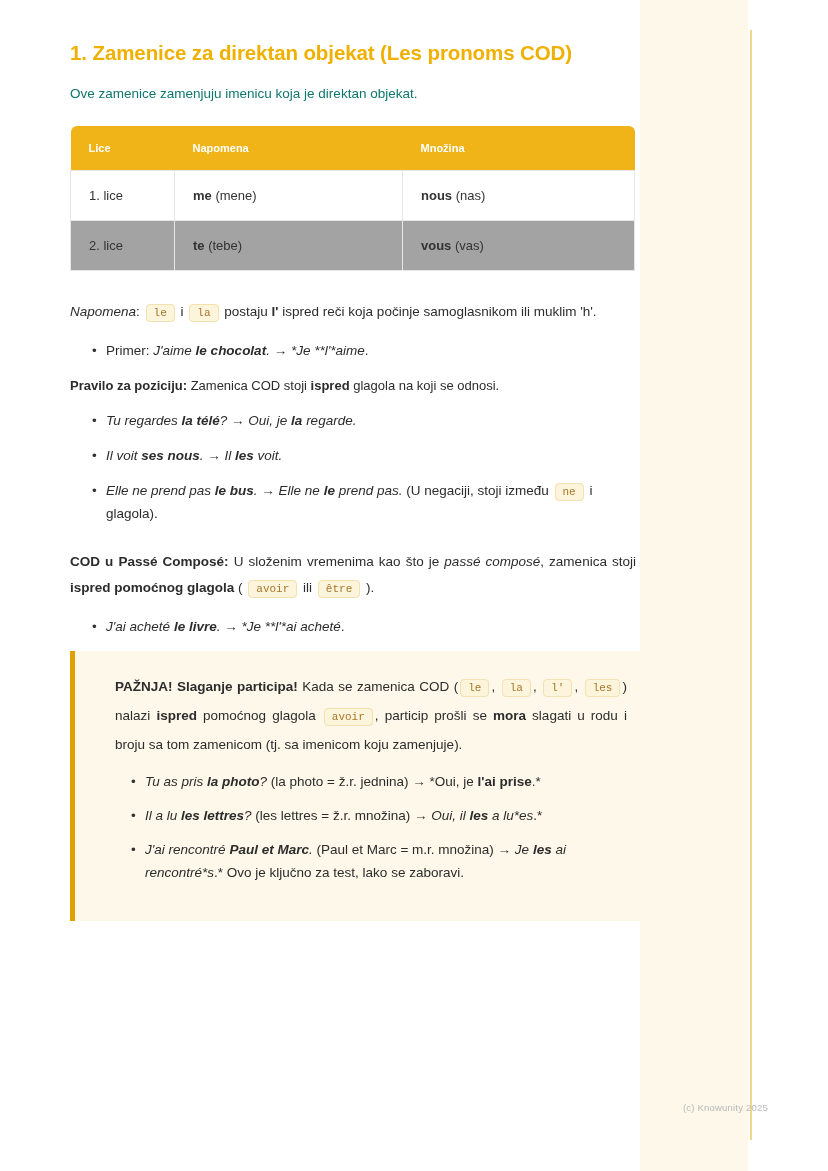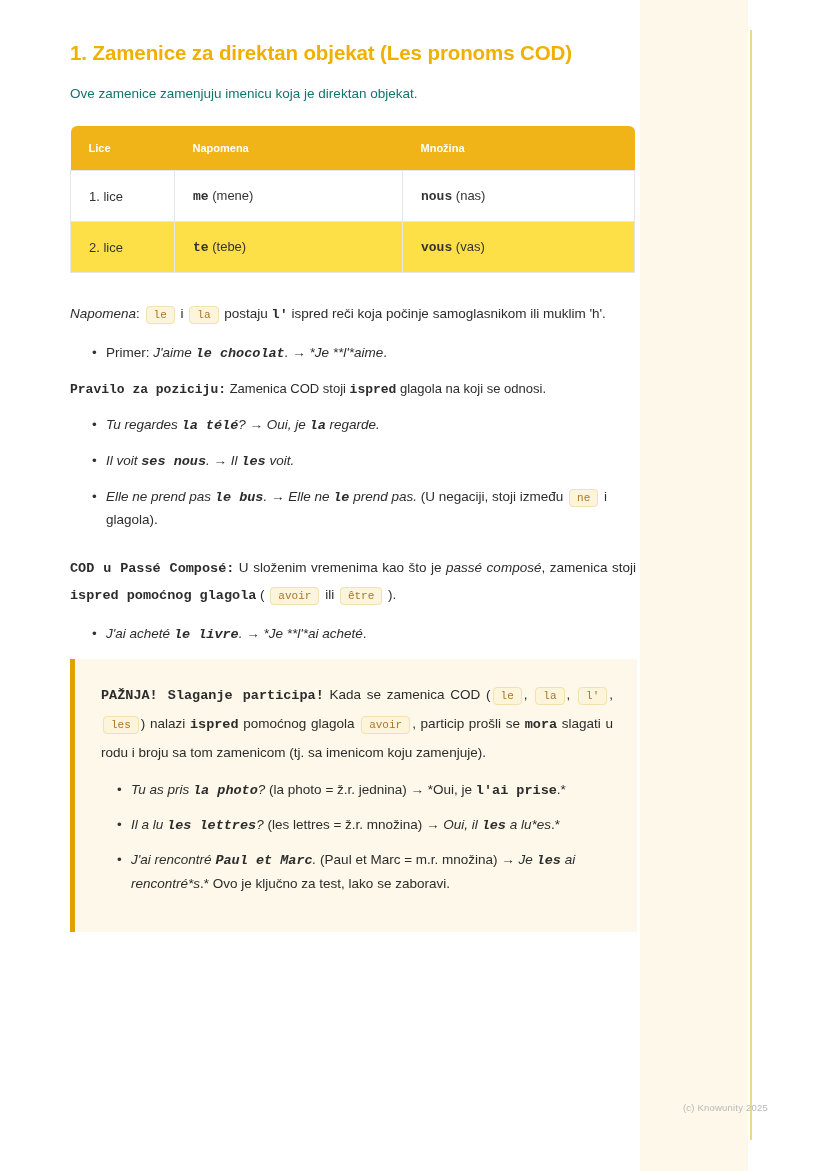--- a/index.html
+++ b/index.html
@@ -79,21 +79,21 @@
   table.cod th:first-child { border-top-left-radius: 6px; }
   table.cod th:last-child { border-top-right-radius: 6px; }
   table.cod td {
     border: 1px solid #e6e6e6;
     padding: 15px 0 15px 18px;
     vertical-align: middle;
     color: #333;
     font-size: 13px;
     line-height: 19px;
   }
-  table.cod tr.alt td { background: #fde047; }
+  table.cod tr.alt td { background: #a3a3a3; }
   table.cod col.c1 { width: 104px; }
   table.cod col.c2 { width: 228px; }
   table.cod col.c3 { width: 232px; }
   .note {
     font-size: 13.5px;
     line-height: 26px;
     margin-top: 28px;
     text-align: justify;
   }
   .note i { font-style: italic; }
@@ -135,40 +135,40 @@
   .para {
     font-size: 13.5px;
     line-height: 26px;
     margin-top: 24px;
     text-align: justify;
   }
   .callout {
     margin-top: 10px;
     background: #fdf8ea;
     border-left: 5px solid #e0a100;
-    padding: 22px 24px 26px 26px;
+    padding: 22px 24px 26px 40px;
     width: 512px;
     box-sizing: content-box;
   }
   .callout p.lead {
     margin: 0;
     font-size: 13.5px;
     line-height: 27px;
     text-align: justify;
   }
   .callout ul.bullets {
     margin-top: 12px;
     padding-left: 16px;
   }
   .callout ul.bullets li {
     line-height: 23px;
     margin-bottom: 11px;
   }
   i { font-style: italic; }
-  b { font-weight: bold; font-family: Liberation Mono, monospace; }
+  b { font-weight: bold; }
   .footer {
     position: absolute;
     left: 683px;
     top: 1102px;
     font-size: 9.5px;
     color: #b9b9b9;
     letter-spacing: 0.2px;
   }
 </style>
 </head>

